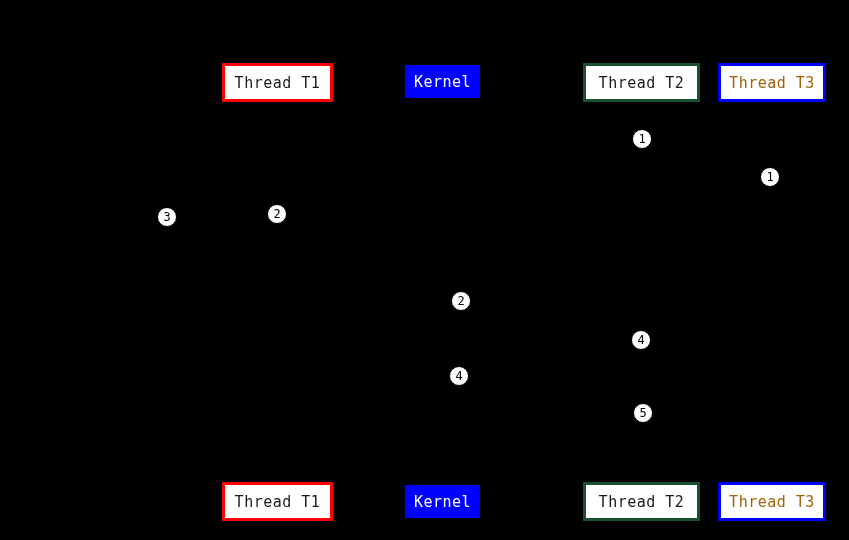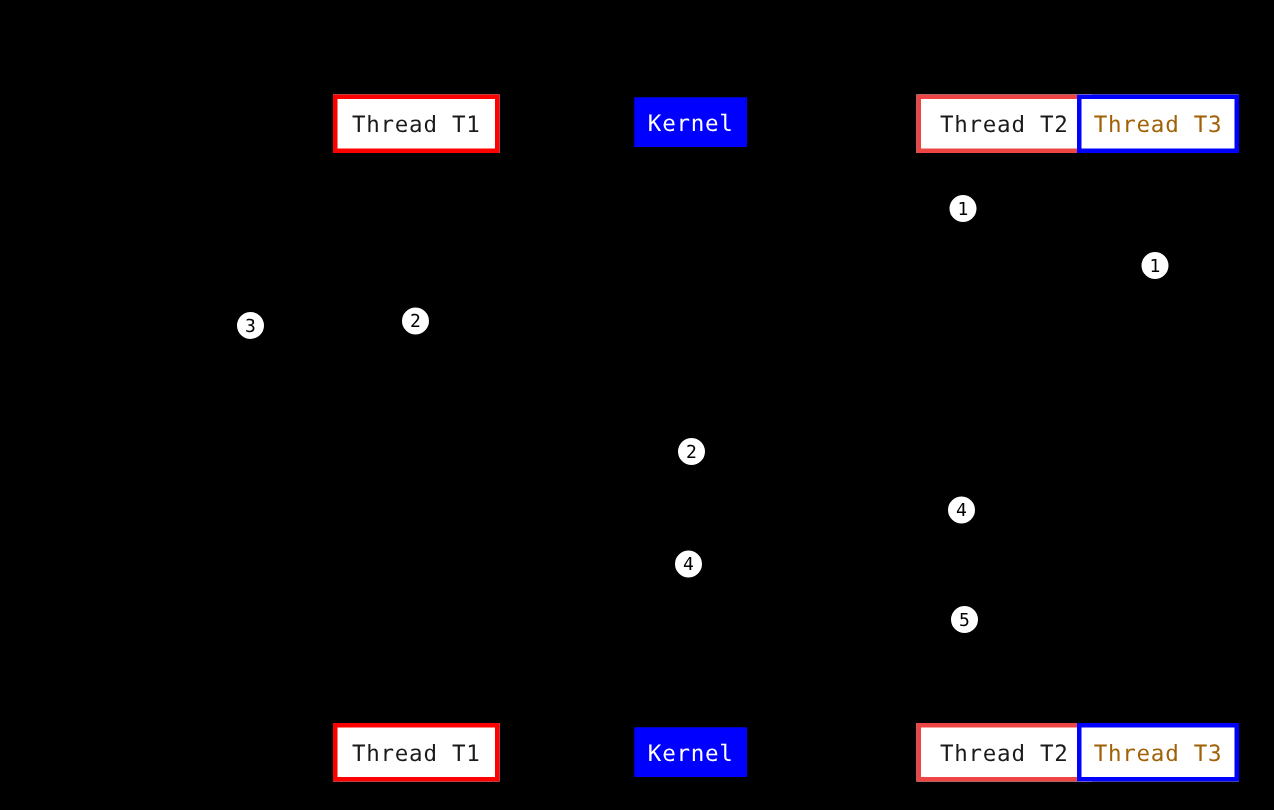--- a/index.html
+++ b/index.html
@@ -39,33 +39,32 @@
     white-space: nowrap;
   }
   .box-t1 {
     left: 222px;
     width: 111px;
     background: #ffffff;
     border: 3px solid #ff0000;
     color: #1a1a1a;
   }
   .box-kernel {
-    left: 423px;
+    left: 405px;
     width: 75px;
     background: #0000ff;
     border: 1px solid #0000ff;
     color: #ffffff;
   }
   .box-t2 {
     left: 583px;
     width: 117px;
     background: #ffffff;
-    border: 3px solid #ef4444;
+    border: 3px solid #14532d;
     color: #1a1a1a;
-    margin-left: 28px;
   }
   .box-t3 {
     left: 718px;
     width: 108px;
     background: #ffffff;
     border: 3px solid #0000ff;
     color: #a16207;
   }
   .row-top    { top: 63px;  height: 39px; }
   .row-bottom { top: 482px; height: 39px; }

